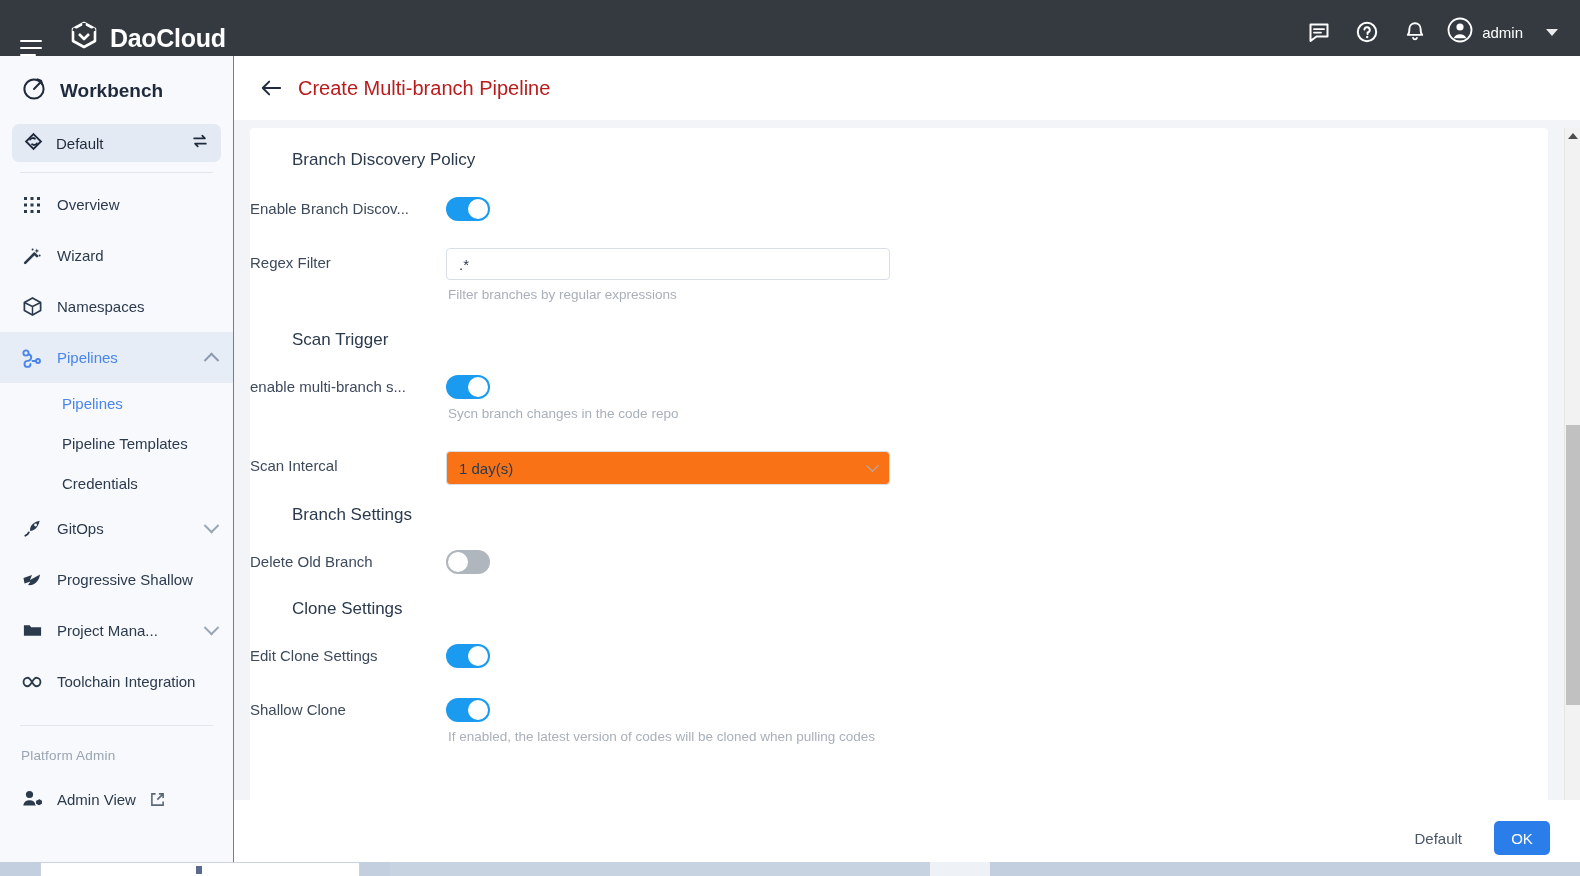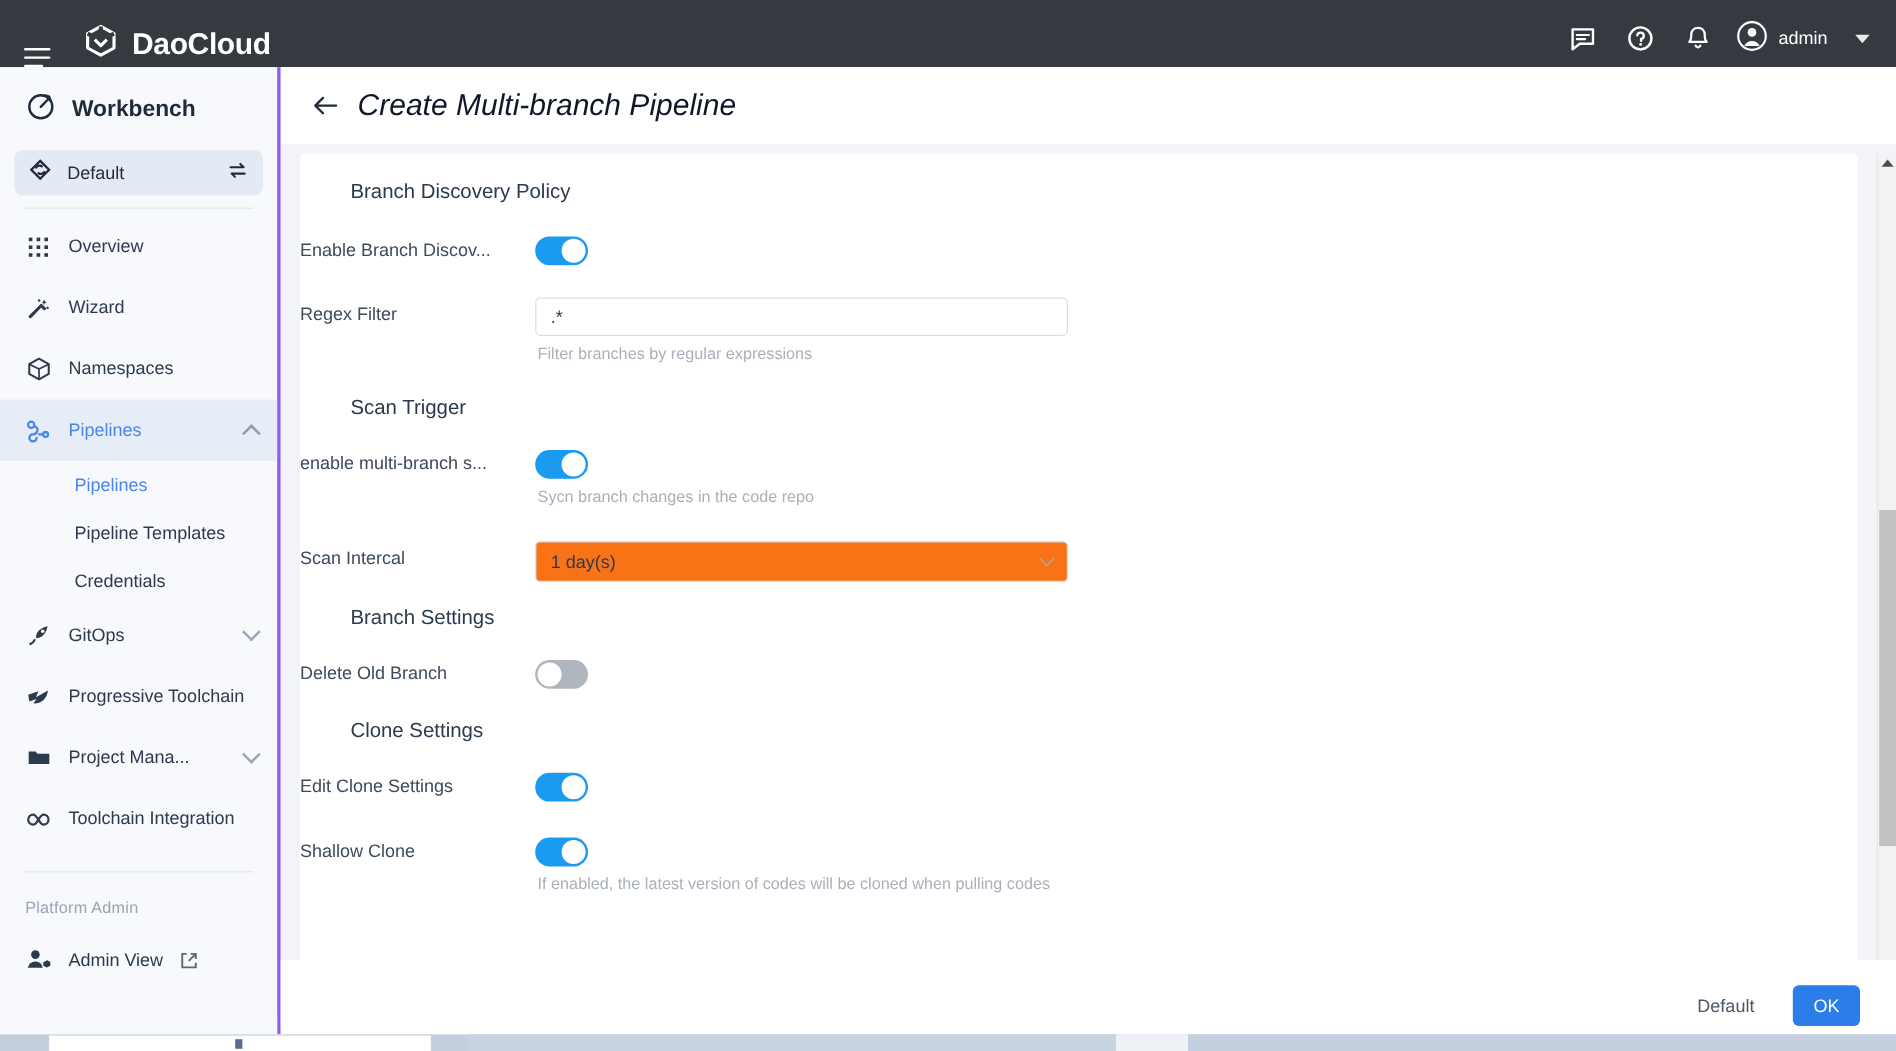--- a/index.html
+++ b/index.html
@@ -41,21 +41,21 @@
   }
   .user-name { color: #ffffff; font-size: 15px; }
   .caret-down {
     width: 0; height: 0; border-left: 6px solid transparent; border-right: 6px solid transparent;
     border-top: 7px solid #ffffff; margin-left: 14px; opacity: .9;
   }
 
   
   .sidebar {
     position: absolute; top: 56px; left: 0; width: 234px; height: 820px;
-    background: #f7f9fc; border-right: 3px solid #8b5cf6;
+    background: #f7f9fc; border-right: 1px solid #8b5cf6;
     overflow: hidden;
   }
   .wb-head {
     display: flex; align-items: center; gap: 13px;
     padding: 20px 0 18px 21px;
   }
   .wb-title { font-size: 19px; font-weight: 700; color: #1f2b3d; }
   .ws-item {
     margin: 0 12px; height: 38px; border-radius: 7px;
     display: flex; align-items: center; padding: 0 12px; gap: 13px;
@@ -94,21 +94,21 @@
   
   .main {
     position: absolute; top: 56px; left: 234px; width: 1346px; height: 820px;
     background: #ffffff;
   }
   .page-head {
     height: 64px; display: flex; align-items: center; gap: 16px; padding-left: 26px;
     background: #ffffff;
   }
   .back-arrow { cursor: pointer; display: flex; align-items: center; }
-  .page-title { font-size: 25px; color: #0f172a; font-weight: 400; font-style: italic; }
+  .page-title { font-size: 20px; color: #b91c1c; font-weight: 400; }
 
   .scroll-wrap {
     position: absolute; top: 64px; left: 0; width: 1346px; height: 736px;
     background: #f2f4f8; padding: 8px 0 0 0;
   }
   .card {
     position: absolute; top: 8px; left: 16px; width: 1298px; height: 728px;
     background: #ffffff; border-radius: 4px 4px 0 0;
     overflow: hidden;
   }
@@ -374,21 +374,21 @@
     <span class="lbl">GitOps</span>
     <span class="chev down"></span>
   </div>
 
   <div class="nav-item">
     <span class="ico">
       <svg width="22" height="22" viewBox="0 0 22 22">
         <path d="M2.5 9 L11 6 L9 11 L19 5.5 C18 13 12.5 17 7 16 L9.5 12.5 L3.5 14.5 Z" fill="#2c3a4d"></path>
       </svg>
     </span>
-    <span class="lbl">Progressive Toolchain</span>
+    <span class="lbl">Progressive Shallow</span>
   </div>
 
   <div class="nav-item">
     <span class="ico">
       <svg width="21" height="21" viewBox="0 0 22 22">
         <path d="M2 5.5 h6 l1.6 2 h10.4 v9 h-18 z" fill="#2c3a4d"></path>
       </svg>
     </span>
     <span class="lbl">Project Mana...</span>
     <span class="chev down"></span>

